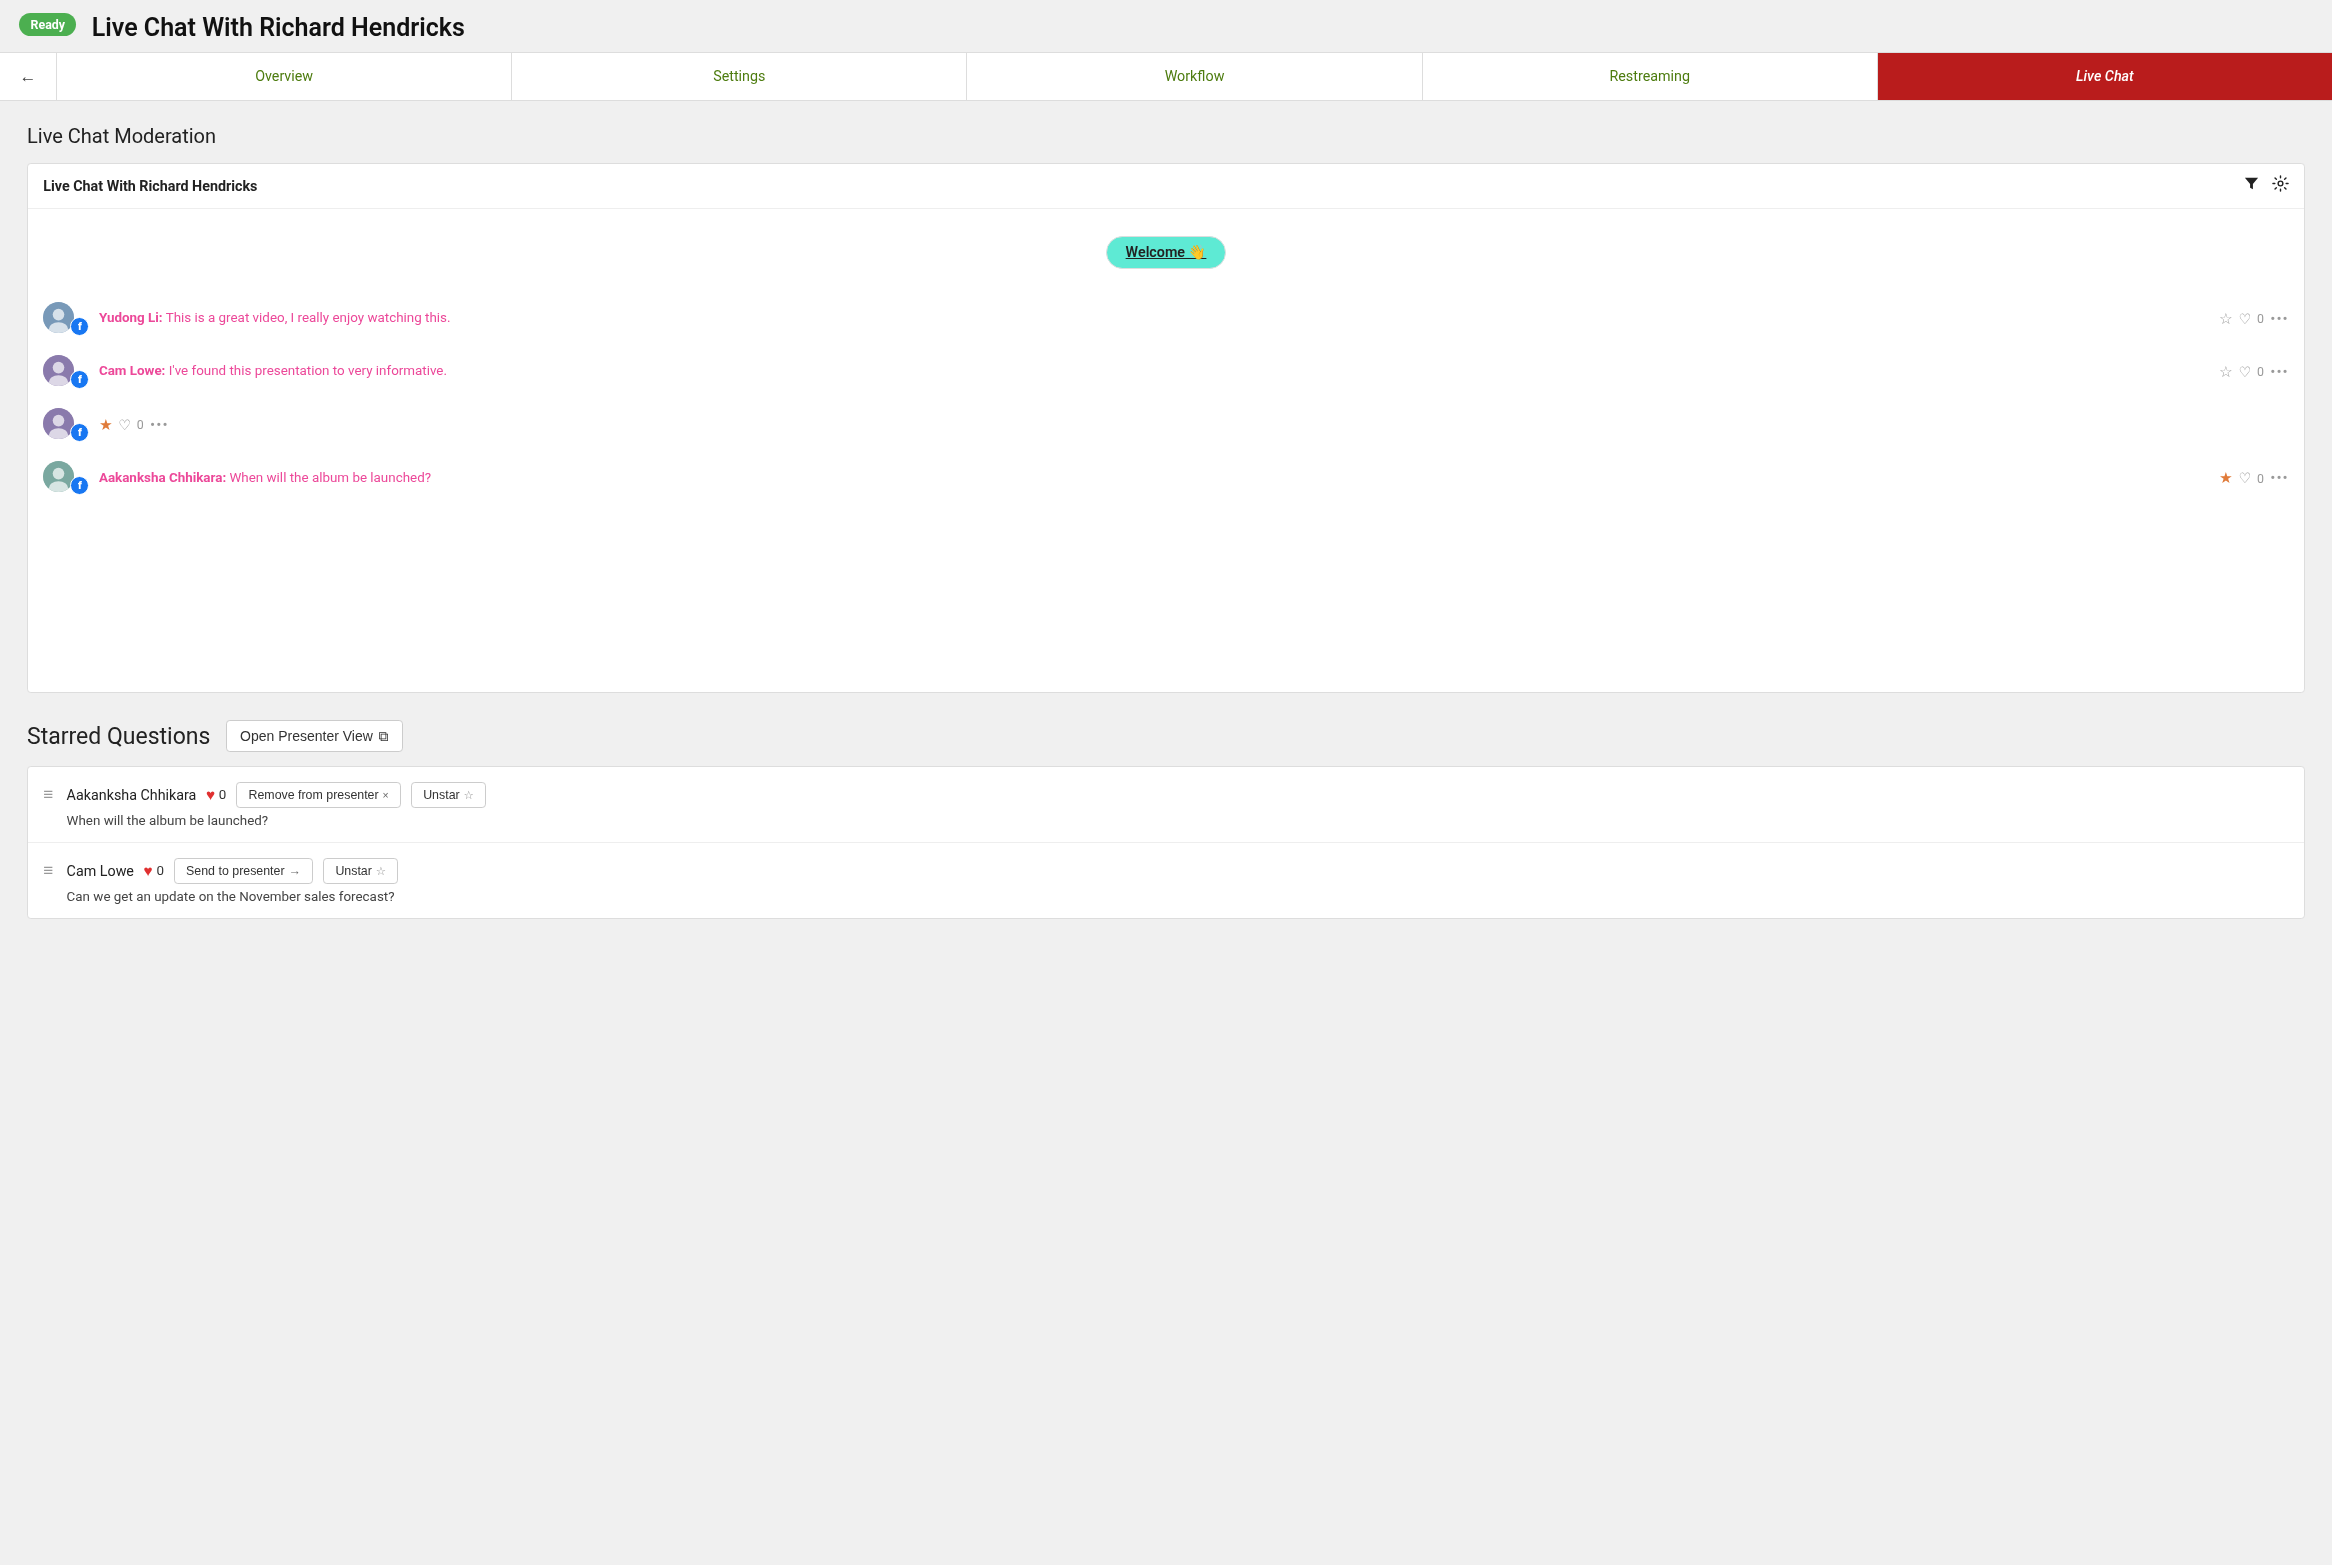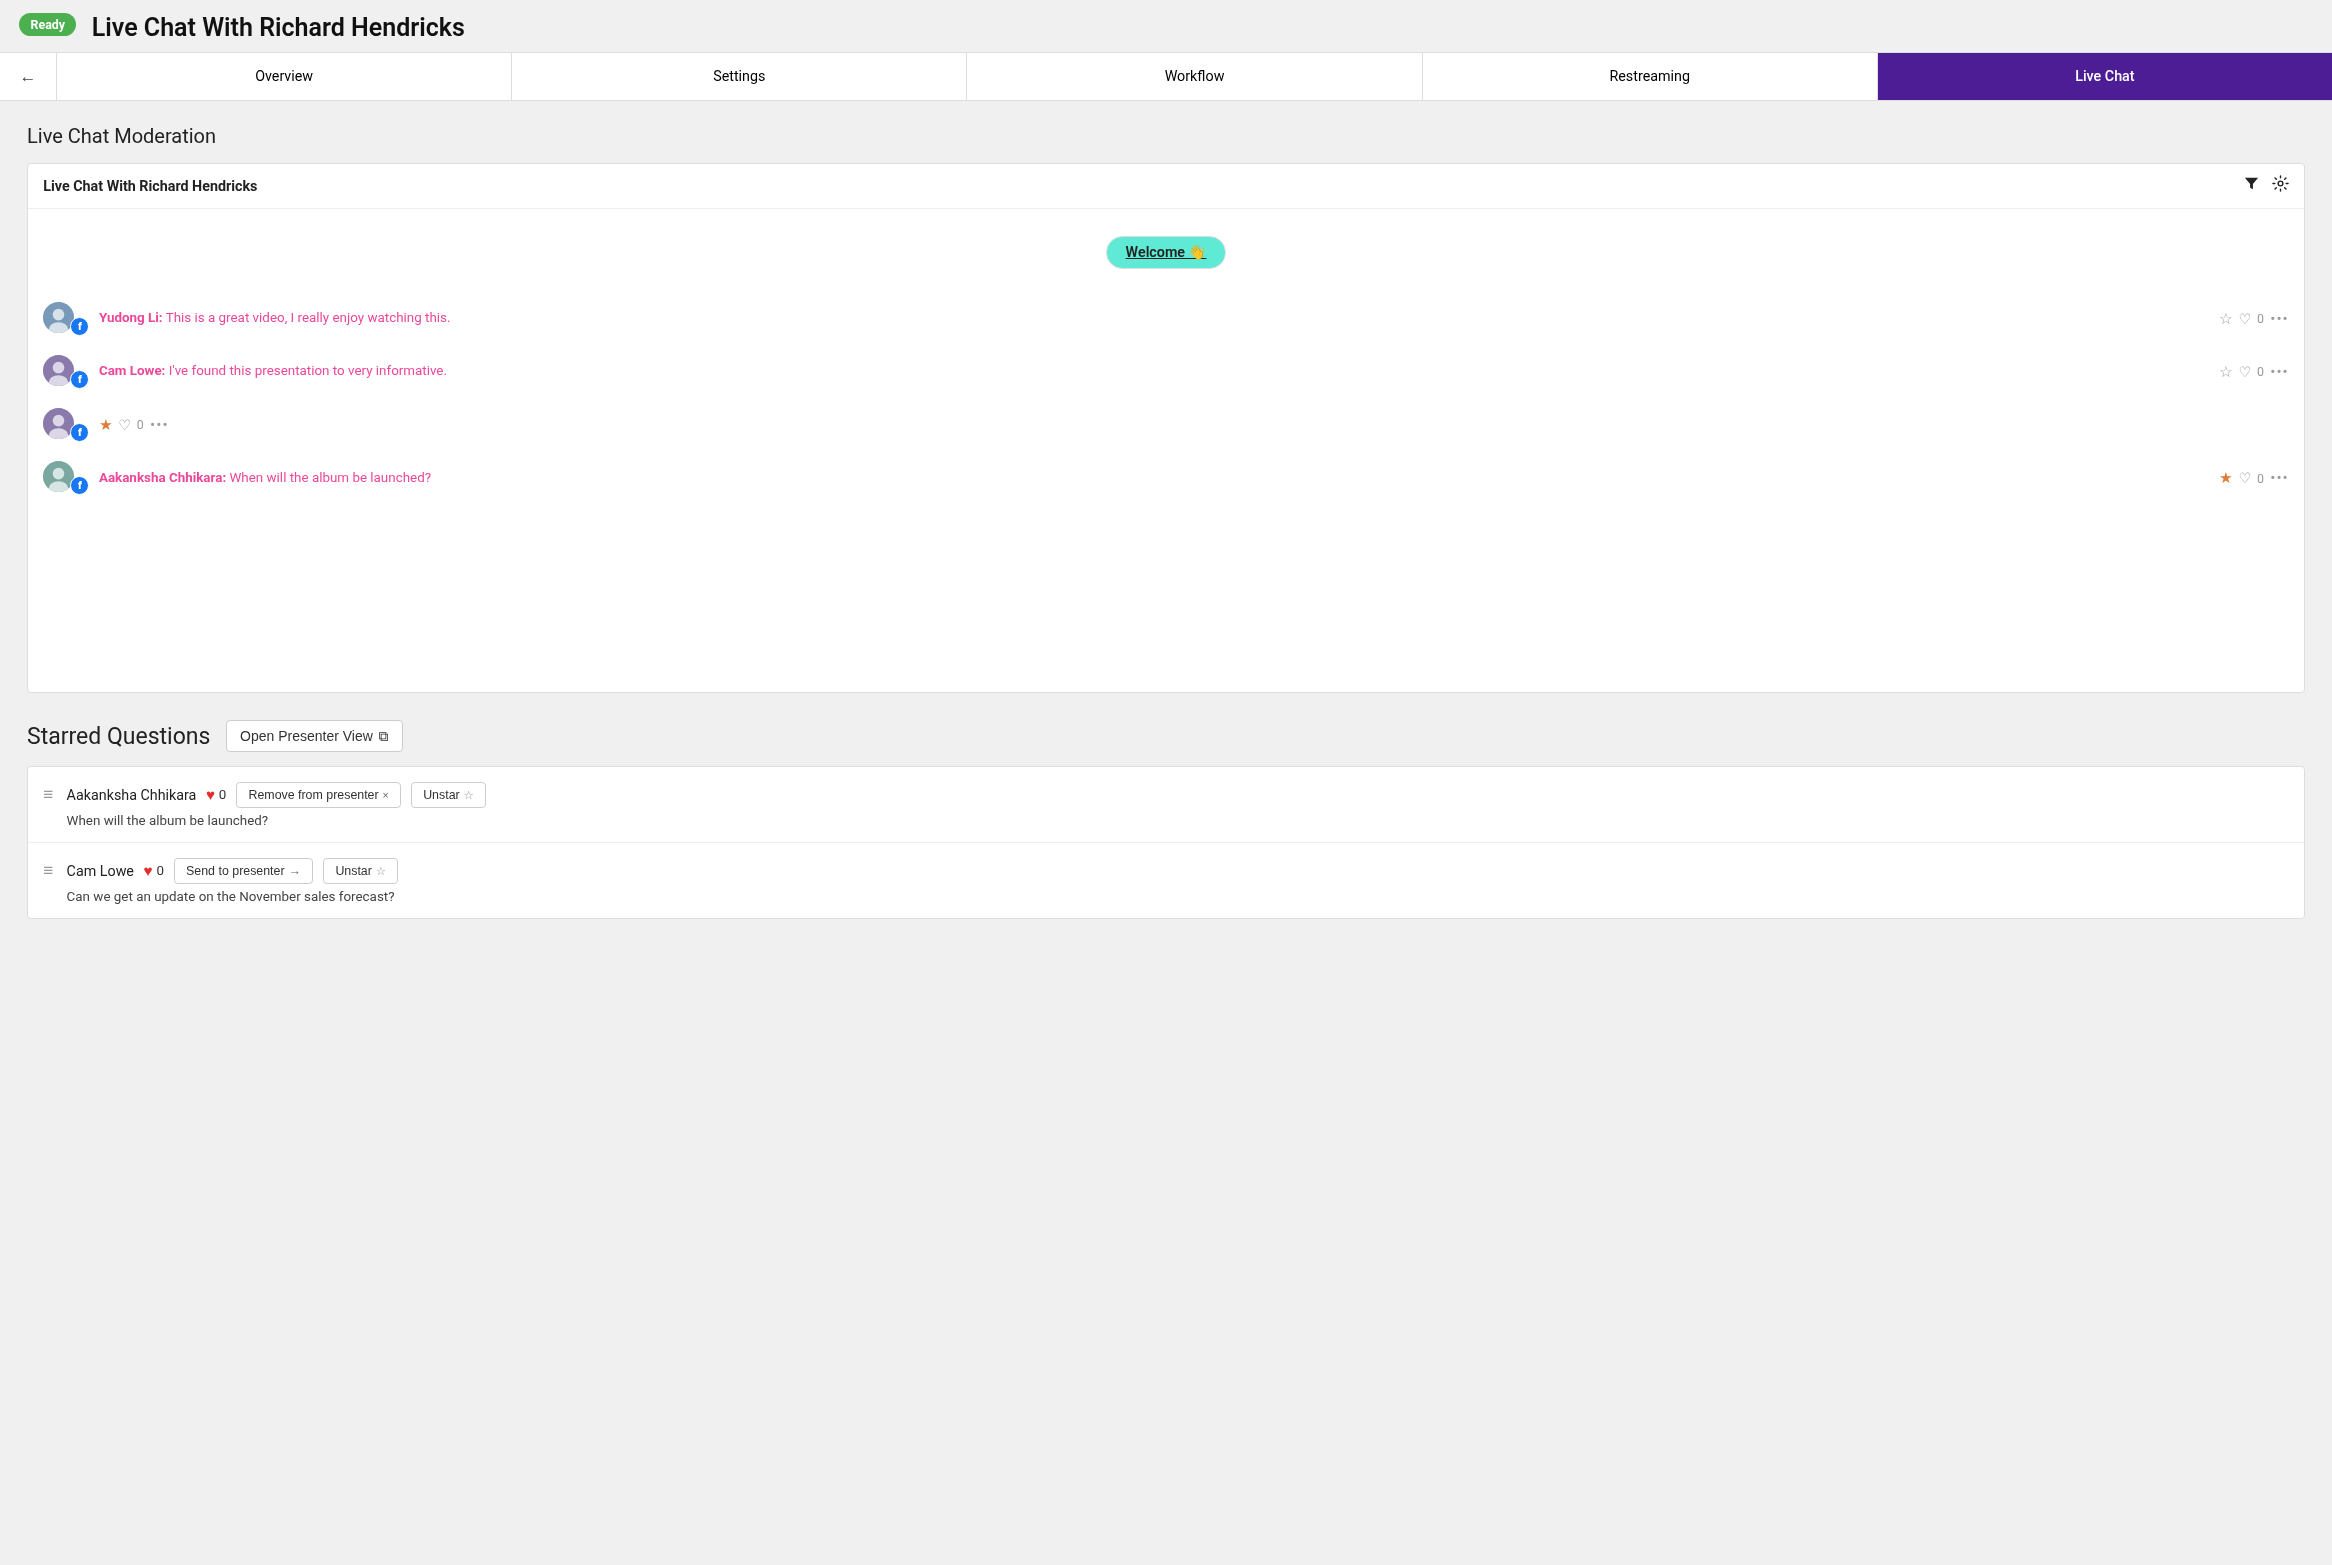--- a/index.html
+++ b/index.html
@@ -49,29 +49,30 @@
       border-right: 1px solid #ddd;
       cursor: pointer;
       font-size: 17px;
       color: #444;
     }
     .tab-item {
       flex: 1;
       text-align: center;
       padding: 15.3px 9.6px;
       font-size: 14.3px;
-      color: #000000;
+      color: #4d7c0f;
       cursor: pointer;
       border-right: 1px solid #ddd;
     }
     .tab-item:last-child { border-right: none; }
     .tab-item.active {
-      background: #4c1d95;
+      background: #b91c1c;
       color: #fff;
       font-weight: 500;
+      font-style: italic;
     }
 
     
     .content {
       padding: 23px 27px;
     }
 
     .section-title {
       font-size: 20px;
       font-weight: 400;

